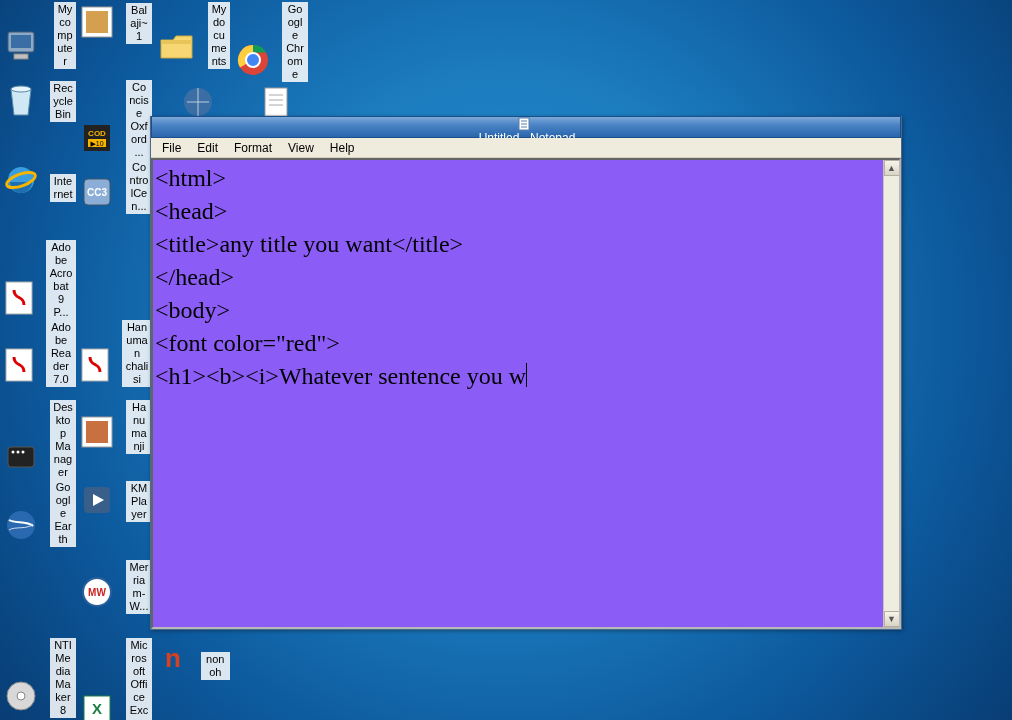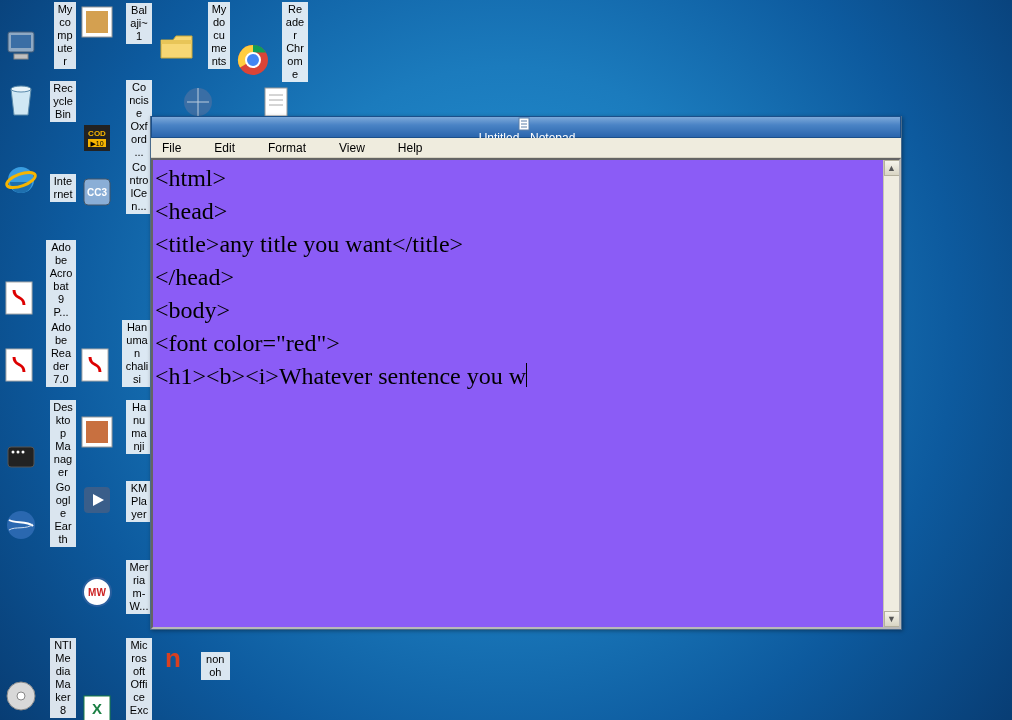--- a/index.html
+++ b/index.html
@@ -81,21 +81,21 @@
     color: #fff;
     border-color:#7a2a10;
   }
 
   .menubar {
     height: 20px;
     background: #efecde;
     border-bottom: 1px solid #d6d2c2;
     display: flex; align-items: center;
     padding-left: 4px;
-    gap: 19px;
+    gap: 2px;
   }
   .menuitem {
     font-size: 12px;
     padding: 2px 7px;
     color: #000;
   }
 
   .textarea-wrap {
     flex: 1;
     background: #8b5cf6;
@@ -168,21 +168,21 @@
 
   <div class="dicon" style="left:236px;top:2px">
     <div class="glyph">
       <svg width="34" height="34" viewBox="0 0 34 34">
           <circle cx="17" cy="17" r="15" fill="#db4437"></circle>
           <path d="M17 2a15 15 0 0 1 13 7.5H17z" fill="#0f9d58"></path>
           <path d="M4 24.5A15 15 0 0 1 17 2v15z" fill="#ffcd40"></path>
           <circle cx="17" cy="17" r="7" fill="#4285f4" stroke="#fff" stroke-width="2"></circle>
         </svg>
     </div>
-    <div class="label">Reader Chrome</div>
+    <div class="label">Google Chrome</div>
   </div>
 
   <div class="dicon" style="left:4px;top:80px">
     <div class="glyph">
       <svg width="34" height="38" viewBox="0 0 34 38">
           <path d="M7 8h20l-3 26H10z" fill="#d0e8f4" stroke="#5a8aaa"></path>
           <ellipse cx="17" cy="8" rx="10" ry="3" fill="#e8f4fa" stroke="#5a8aaa"></ellipse>
         </svg>
     </div>
     <div class="label">Recycle Bin</div>

